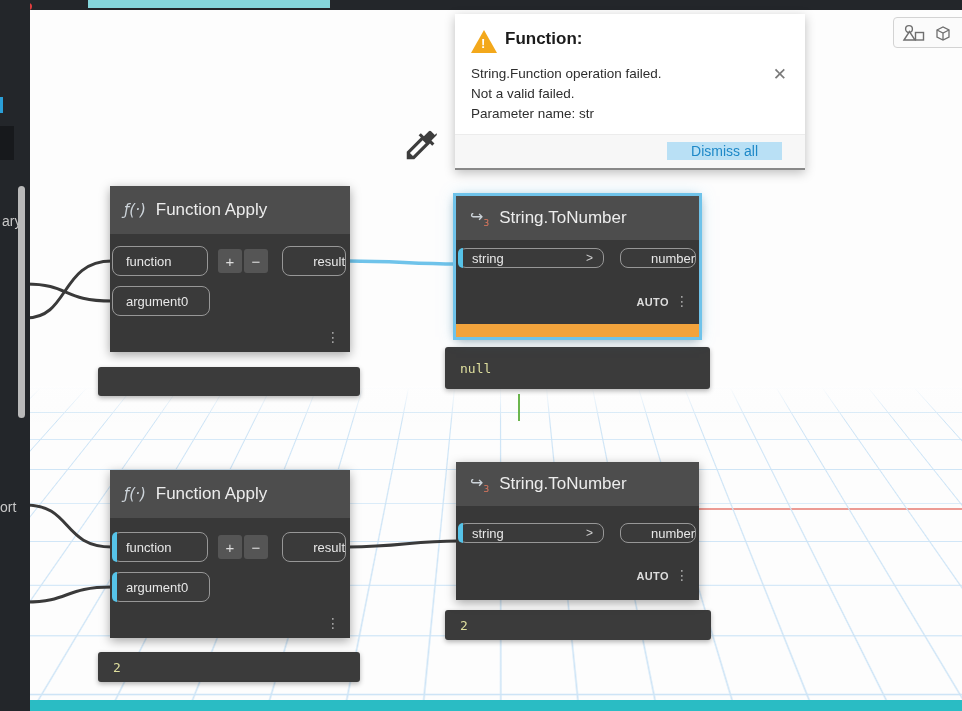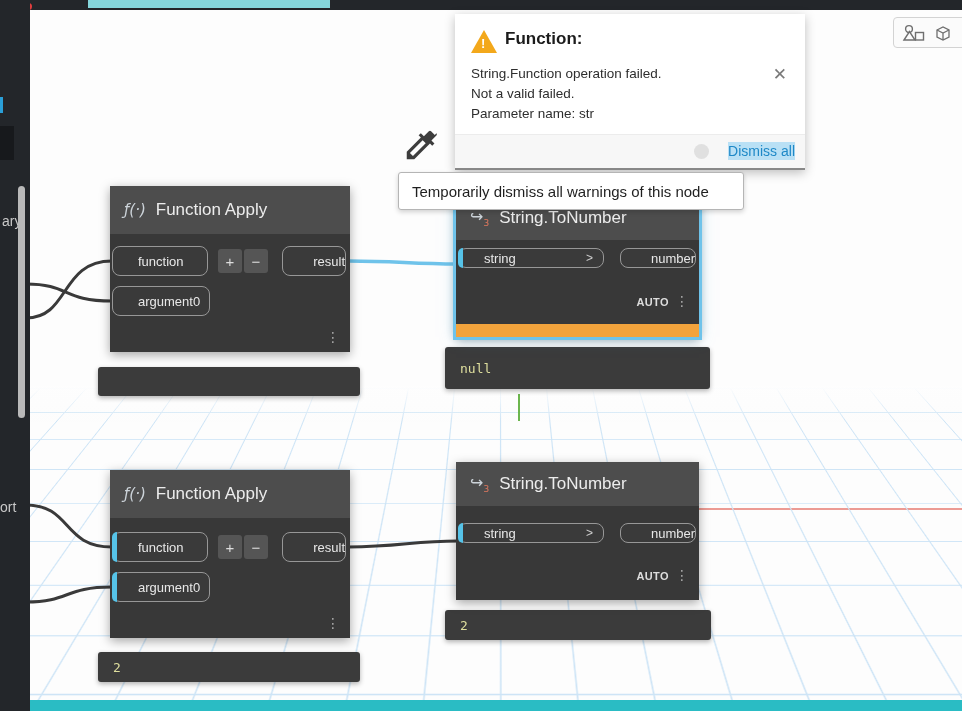--- a/index.html
+++ b/index.html
@@ -28,21 +28,21 @@
   .node.selected { outline:3px solid #6fc3ea; box-shadow:0 0 14px rgba(111,195,234,.55), 0 3px 10px rgba(0,0,0,.35); }
   .node-header { height:48px; background:#4d4d4d; display:flex; align-items:center; gap:10px; padding:0 14px; }
   .stn .node-header { height:44px; }
   .ntitle { font-size:17px; color:#ececec; white-space:nowrap; }
   .nicon { font-size:15px; color:#ccd3d9; font-style:italic; font-family:"DejaVu Sans", sans-serif; }
   .stn-icon { font-style:normal; font-size:16px; }
   .stn-icon .idx { font-size:9px; color:#e2795f; vertical-align:sub; }
 
   .port { position:absolute; height:30px; background:#3a3a3a; border:1px solid #979797; border-radius:8px;
           display:flex; align-items:center; justify-content:flex-end; font-size:13px; color:#e8e8e8; }
-  .port.in { justify-content:flex-start; padding-left:25px; }
+  .port.in { justify-content:flex-start; padding-left:13px; }
   .port.lg { height:20px; }
   .port .accent { position:absolute; left:-1px; top:-1px; bottom:-1px; width:5px; background:#56c3e8; border-radius:8px 0 0 8px; }
   .port .chev { position:absolute; right:10px; color:#cfcfcf; font-size:12px; }
 
   .sqbtn { position:absolute; width:24px; height:24px; background:#555; color:#ddd; border-radius:3px;
            display:flex; align-items:center; justify-content:center; font-size:15px; cursor:pointer; }
   .kebab { position:absolute; color:#aaa; font-size:14px; line-height:1; cursor:pointer; font-family:"DejaVu Sans", sans-serif; }
   .lacing { position:absolute; font-size:11px; font-weight:bold; color:#ddd; letter-spacing:.4px; }
   .warnbar { position:absolute; left:0; right:0; bottom:0; height:13px; background:#f2a33c; }
 
@@ -54,21 +54,21 @@
   .popup { position:absolute; left:455px; top:14px; width:350px; height:156px; background:#fff;
            box-shadow:0 3px 10px rgba(0,0,0,.25); border-bottom:2px solid #888; z-index:9; }
   .warn-tri { position:absolute; left:16px; top:16px; width:0; height:0;
               border-left:13px solid transparent; border-right:13px solid transparent; border-bottom:23px solid #f3a81b; }
   .warn-tri .mark { position:absolute; left:-3px; top:6px; font-size:13px; font-weight:bold; color:#fff; }
   .popup-title { position:absolute; left:50px; top:15px; font-size:17px; font-weight:bold; color:#1c1c1c; }
   .popup-close { position:absolute; right:18px; top:50px; font-size:17px; color:#7a7a7a; cursor:pointer; font-family:"DejaVu Sans", sans-serif; }
   .popup-line { position:absolute; left:16px; font-size:13.5px; color:#2e2e2e; }
   .popup-footer { position:absolute; left:0; right:0; bottom:0; height:34px; background:#f7f7f7; border-top:1px solid #ececec; }
   .faint-circle { position:absolute; right:96px; bottom:9px; width:15px; height:15px; border-radius:50%; background:#e0e0e0; }
-  .dismiss-chip { position:absolute; right:10px; bottom:8px; background:#b9e0f5; color:#1e88c7; font-size:14px; padding:1px 0; cursor:pointer; }
+  .dismiss-chip { position:absolute; right:23px; bottom:8px; background:#b9e0f5; color:#1e88c7; font-size:14px; padding:1px 24px; cursor:pointer; }
 
   
   .tooltip { position:absolute; left:398px; top:172px; width:346px; height:38px; background:#fff;
              border:1px solid #b5b5b5; border-radius:3px; box-shadow:0 2px 5px rgba(0,0,0,.18);
              display:flex; align-items:center; padding-left:13px; font-size:15px; color:#1f1f1f; z-index:10; }
 
   
   .topbar { position:absolute; left:0; top:0; width:962px; height:10px; background:#23262a; z-index:8; }
   .progress { position:absolute; left:88px; top:0; width:242px; height:8px; background:#85d6dc; }
   .notif-dot { position:absolute; left:25px; top:3px; width:7px; height:7px; border-radius:50%; background:#e03e3e; }
@@ -203,23 +203,20 @@
     <span class="popup-close">✕</span>
     <div class="popup-line" style="top:52px;">String.Function operation failed.</div>
     <div class="popup-line" style="top:72px;">Not a valid failed.</div>
     <div class="popup-line" style="top:92px;">Parameter name: str</div>
     <div class="popup-footer">
       <div class="faint-circle"></div>
       <span class="dismiss-chip">Dismiss all</span>
     </div>
   </div>
 
-  <div class="tooltip">
-    <span>Temporarily dismiss all warnings of this node</span>
-  </div>
 
   <svg class="eyedropper" width="38" height="38" viewBox="0 0 24 24">
     <path d="M20.71 5.63l-2.34-2.34a.996.996 0 0 0-1.41 0l-3.12 3.12-1.93-1.91-1.41 1.41 1.42 1.42L3 16.25V21h4.75l9.92-9.92 1.42 1.42 1.41-1.41-1.92-1.92 3.12-3.12c.4-.4.4-1.03.01-1.42zM6.92 19L5 17.08l8.06-8.06 1.92 1.92L6.92 19z" fill="#3d3d3d"></path>
   </svg>
 
   <div class="mini-toolbar">
     <svg width="24" height="18" viewBox="0 0 24 18" fill="none" stroke="#6f6f6f" stroke-width="1.4">
       <circle cx="7" cy="5" r="3.4"></circle>
         <path d="M2 16 L7.5 7.5 L13 16 Z"></path>
         <rect x="13.5" y="8.5" width="8" height="7.5"></rect>

